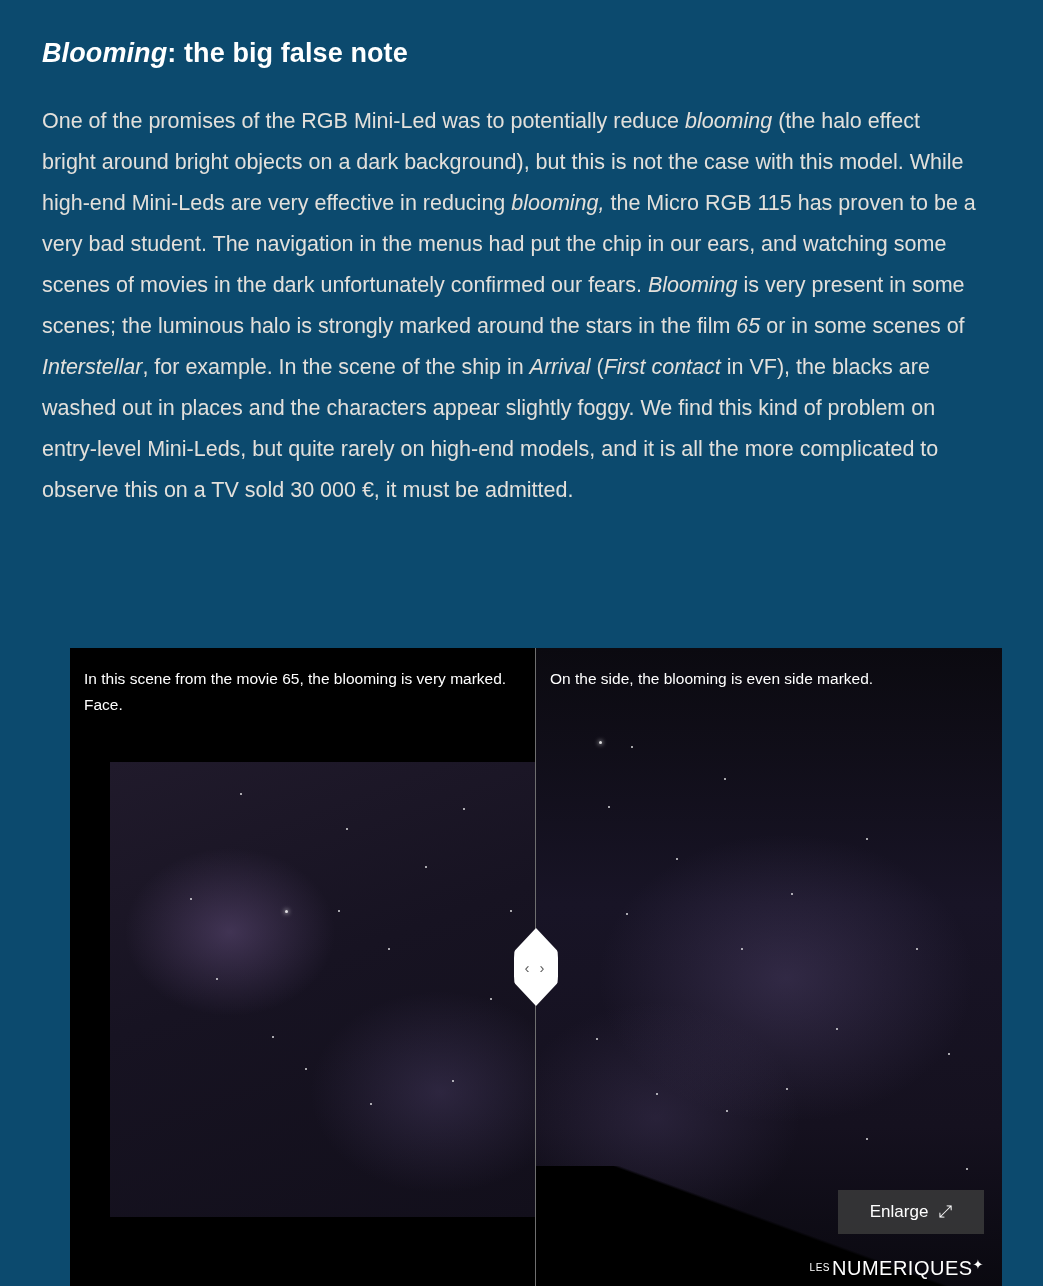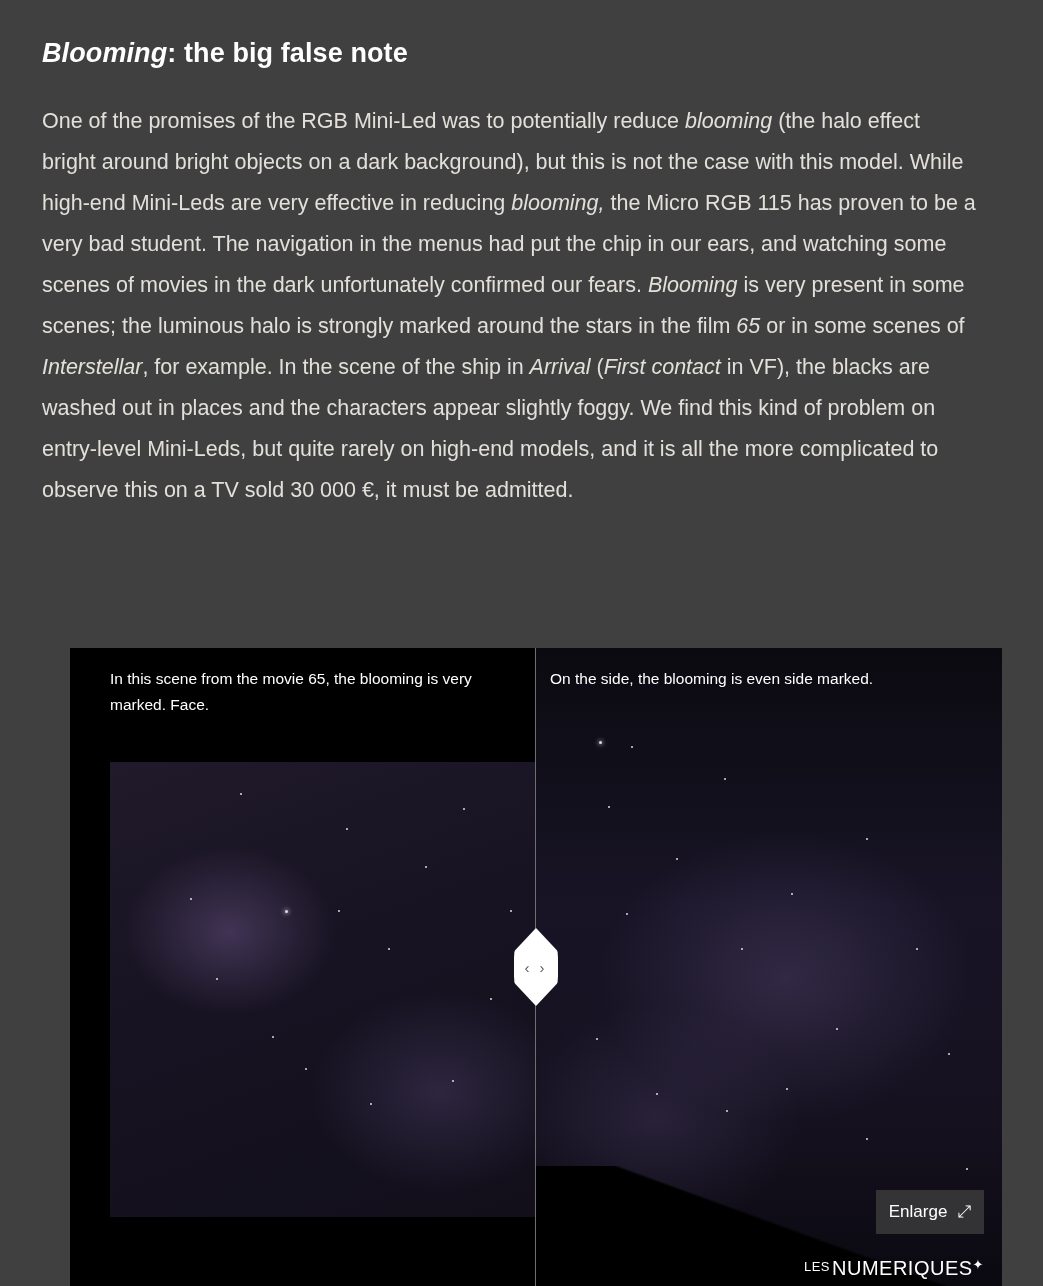--- a/index.html
+++ b/index.html
@@ -11,21 +11,21 @@
     overflow: hidden;
   }
   body {
     font-family: "Liberation Sans", sans-serif;
     color: #e6e3de;
   }
   .page {
     position: relative;
     width: 1043px;
     height: 1286px;
-    background: #404040;
+    background: #0c4a6e;
     box-sizing: border-box;
     padding: 0 42px;
   }
   .heading {
     margin: 0;
     padding-top: 38px;
     font-size: 27px;
     font-weight: bold;
     color: #ffffff;
     letter-spacing: .1px;
@@ -69,21 +69,21 @@
     left: 0;
     right: 0;
     padding: 18px 14px 0 14px;
     font-size: 15.5px;
     line-height: 26px;
     color: #ffffff;
     z-index: 5;
     box-sizing: border-box;
     white-space: nowrap;
   }
-  .caption.wrap { white-space: normal; margin-left: 26px; }
+  .caption.wrap { white-space: normal; }
   .photo {
     position: absolute;
     left: 0; top: 0;
     width: 100%;
     height: 100%;
   }
   
   .sky-left {
     position: absolute;
     left: 40px;
@@ -148,21 +148,21 @@
     line-height: 1;
   }
   
   .enlarge {
     position: absolute;
     right: 18px;
     bottom: 52px;
     background: rgba(60,60,60,0.82);
     color: #ffffff;
     font-size: 17px;
-    padding: 12px 13px;
+    padding: 12px 32px;
     display: flex;
     align-items: center;
     gap: 10px;
     z-index: 12;
   }
   .enlarge .expand-ico {
     font-size: 17px;
     display: inline-block;
     transform: rotate(0deg);
   }
@@ -172,21 +172,21 @@
     bottom: 6px;
     color: #ffffff;
     font-size: 20px;
     letter-spacing: .5px;
     z-index: 12;
     display: flex;
     align-items: baseline;
     gap: 2px;
   }
   .watermark .les {
-    font-size: 13px;
+    font-size: 10px;
     line-height: 1;
     position: relative;
     top: -4px;
   }
   .watermark .star-mark {
     font-size: 13px;
     position: relative;
     top: -6px;
     left: -2px;
   }

